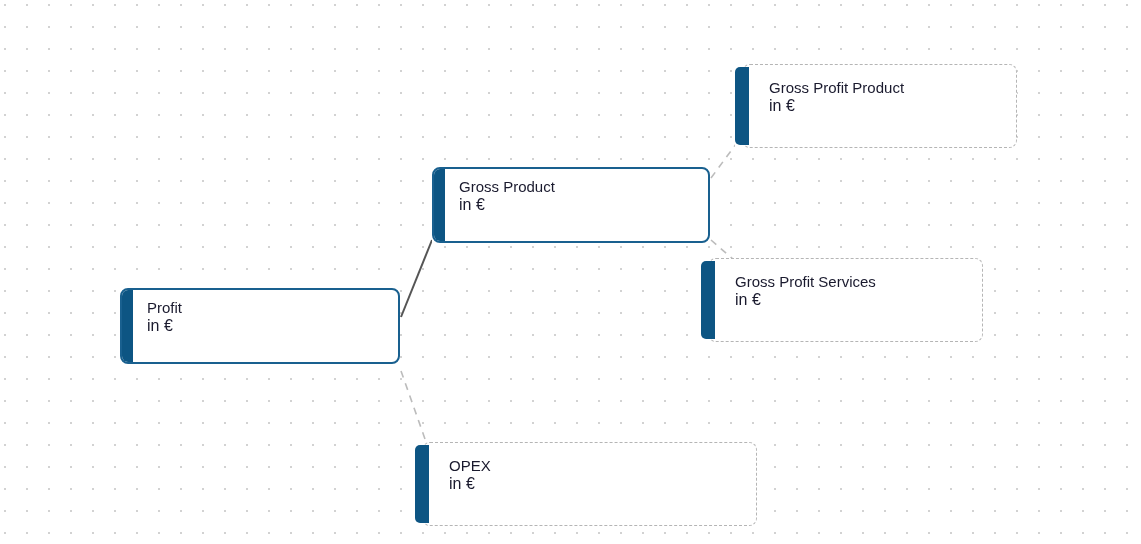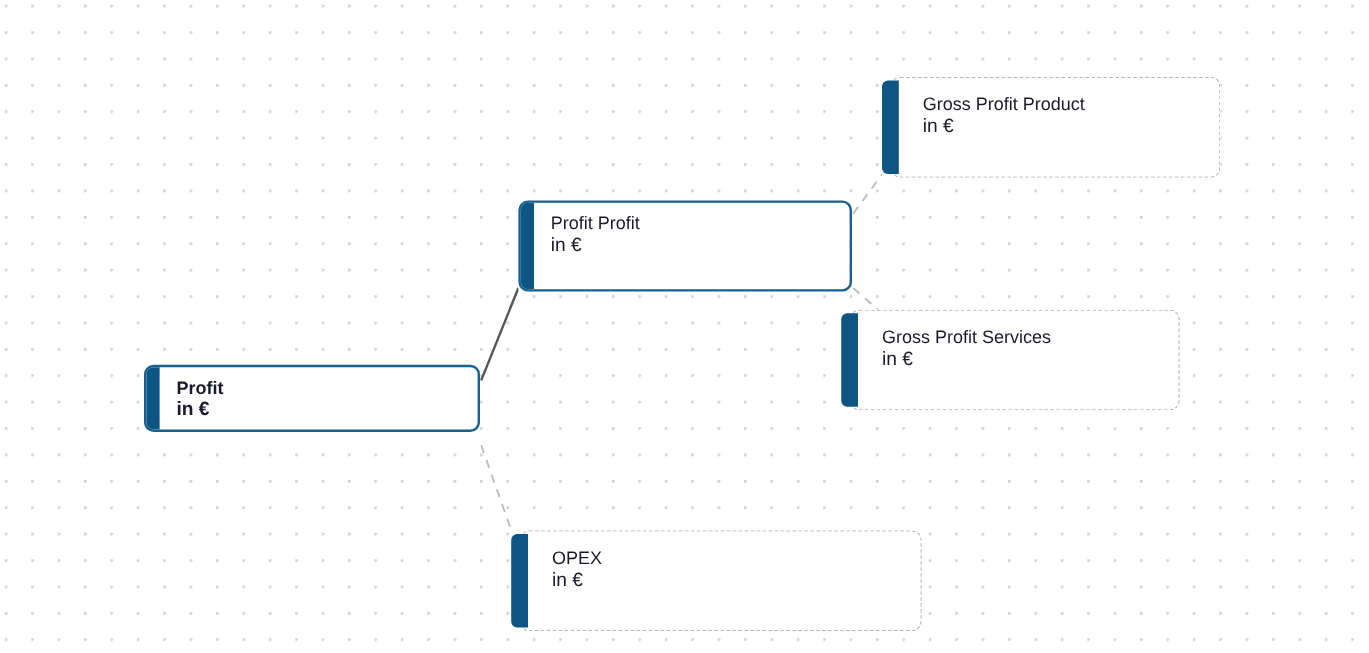--- a/index.html
+++ b/index.html
@@ -110,34 +110,34 @@
 
 <div id="canvas">
 
   <svg id="edges" viewBox="0 0 1141 544" xmlns="http://www.w3.org/2000/svg">
     <path fill="none" stroke="#555555" stroke-width="2" d="M 401 317 L 432 240"></path>
     <path fill="none" stroke="#bcbcbc" stroke-width="1.6" stroke-dasharray="7 6" d="M 401 371 L 431 456"></path>
     <path fill="none" stroke="#bcbcbc" stroke-width="1.6" stroke-dasharray="7 6" d="M 711 178 L 739 140"></path>
     <path fill="none" stroke="#bcbcbc" stroke-width="1.6" stroke-dasharray="7 6" d="M 711 240 L 749 273"></path>
   </svg>
 
-  <div class="node solid" id="node-profit" style="left: 120px; top: 304px; width: 280px; height: 56px; font-weight: bold;">
+  <div class="node solid" id="node-profit" style="left: 120px; top: 288px; width: 280px; height: 76px;">
     <div class="frame"></div>
     <div class="accent"></div>
     <div class="labels">
       <div class="title">Profit</div>
       <div class="subtitle">in €</div>
     </div>
   </div>
 
   <div class="node solid" id="node-gross-profit" style="left: 432px; top: 167px; width: 278px; height: 76px;">
     <div class="frame"></div>
     <div class="accent"></div>
     <div class="labels">
-      <div class="title">Profit Profit</div>
+      <div class="title">Gross Product</div>
       <div class="subtitle">in €</div>
     </div>
   </div>
 
   <div class="node dashed" id="node-gross-profit-product" style="left: 735px; top: 64px; width: 282px; height: 84px;">
     <div class="frame"></div>
     <div class="accent"></div>
     <div class="labels">
       <div class="title">Gross Profit Product</div>
       <div class="subtitle">in €</div>
@@ -146,21 +146,21 @@
 
   <div class="node dashed" id="node-gross-profit-services" style="left: 701px; top: 258px; width: 282px; height: 84px;">
     <div class="frame"></div>
     <div class="accent"></div>
     <div class="labels">
       <div class="title">Gross Profit Services</div>
       <div class="subtitle">in €</div>
     </div>
   </div>
 
-  <div class="node dashed" id="node-opex" style="left: 426px; top: 442px; width: 342px; height: 84px;">
+  <div class="node dashed" id="node-opex" style="left: 415px; top: 442px; width: 342px; height: 84px;">
     <div class="frame"></div>
     <div class="accent"></div>
     <div class="labels">
       <div class="title">OPEX</div>
       <div class="subtitle">in €</div>
     </div>
   </div>
 
 </div>
 

